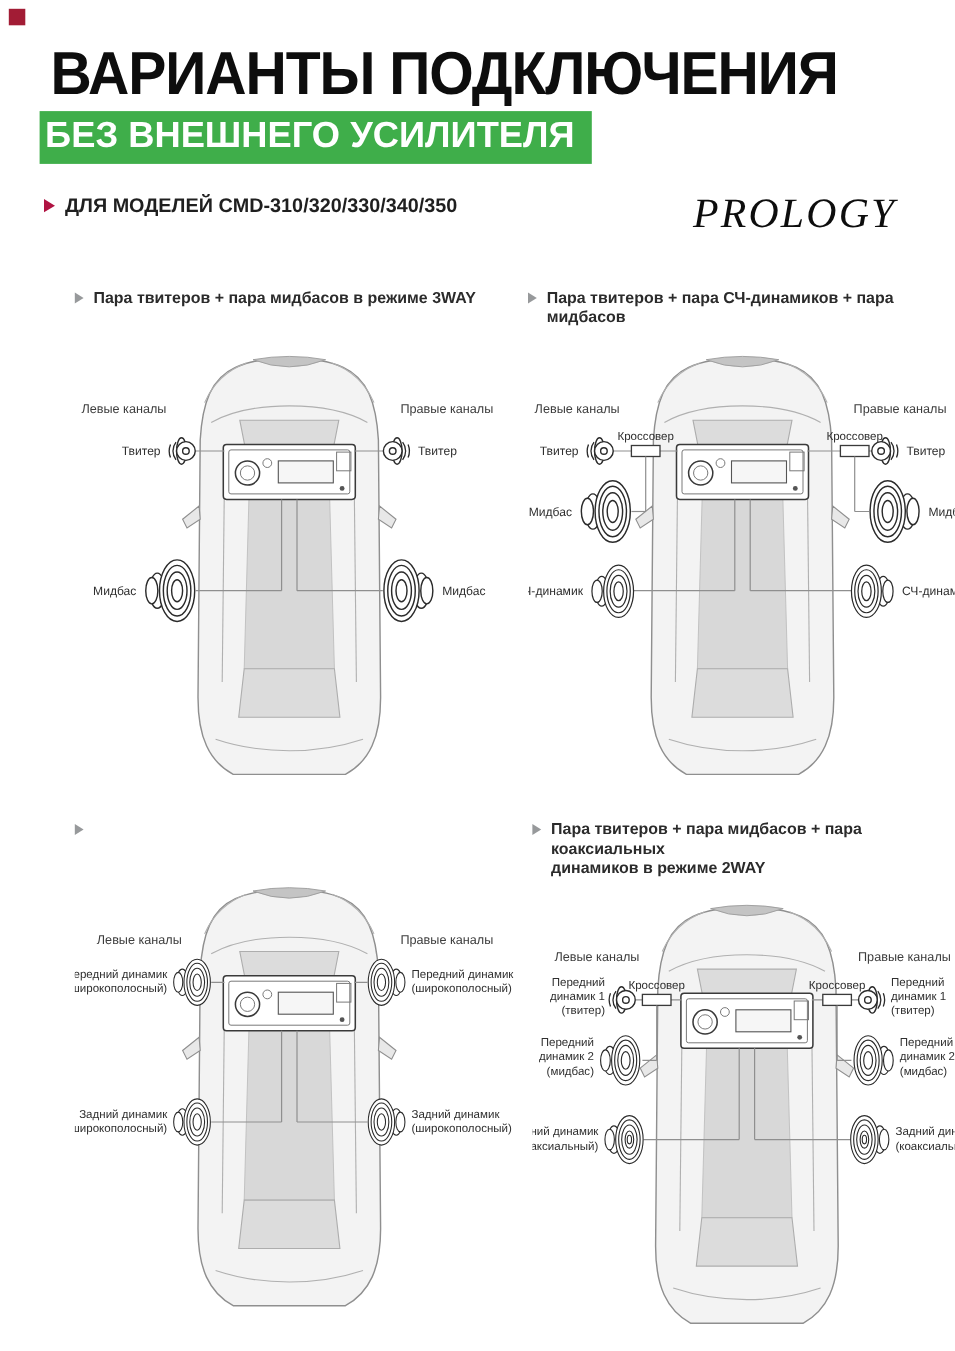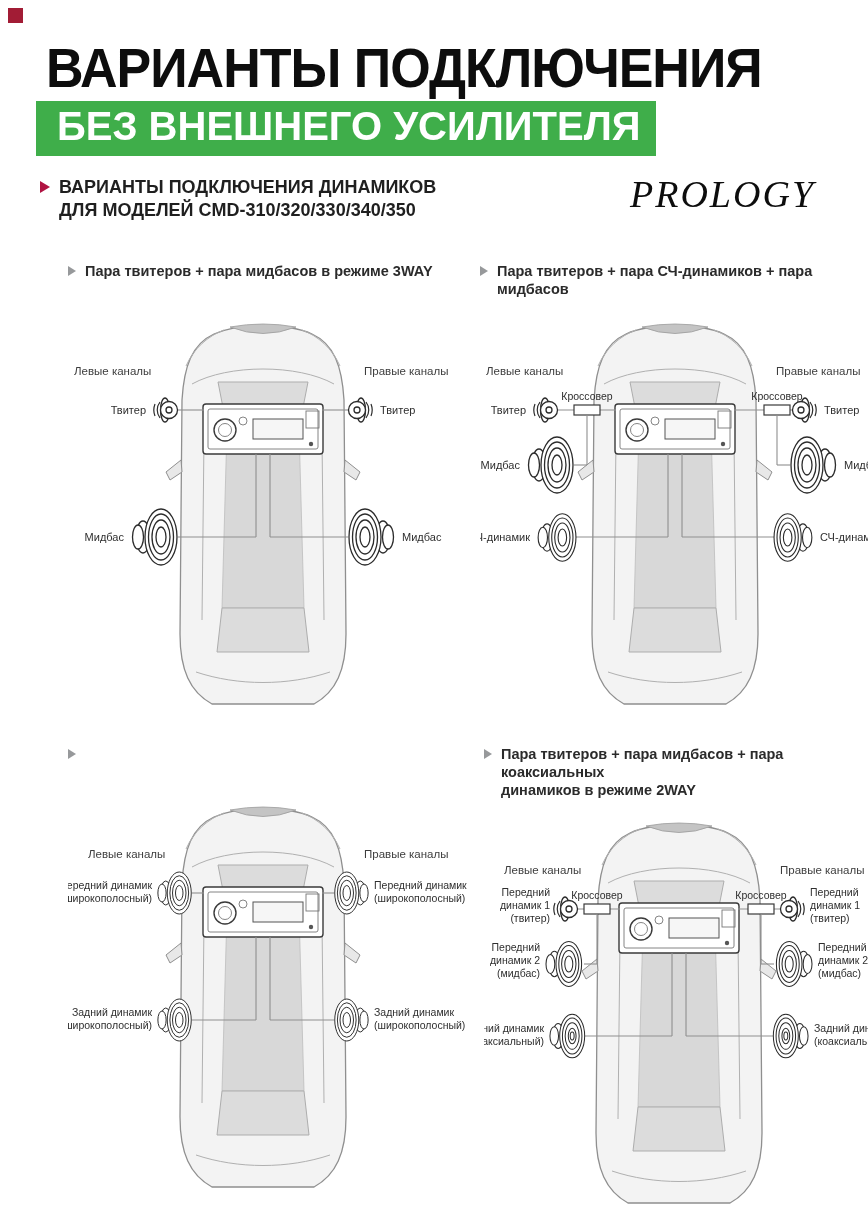--- a/index.html
+++ b/index.html
@@ -5,21 +5,21 @@
   html,body{margin:0;padding:0;background:#ffffff;}
   .page{position:relative;width:868px;height:1228px;background:#fff;overflow:hidden;
         font-family:"Liberation Sans",sans-serif;color:#1a1a1a;}
 
   .red-square{position:absolute;left:8px;top:8px;width:15px;height:15px;background:#a21c35;}
 
   .main-title{position:absolute;left:46px;top:36px;margin:0;font-size:52px;font-weight:bold;
               letter-spacing:-1px;color:#0d0d0d;transform:scaleY(1.06);transform-origin:left top;white-space:nowrap;}
 
   .banner{position:absolute;left:36px;top:101px;background:#3fae4a;color:#ffffff;
-          font-size:40px;font-weight:bold;padding:3px 16px 7px 21px;letter-spacing:0px;white-space:nowrap;}
+          font-size:33px;font-weight:bold;padding:3px 16px 7px 5px;letter-spacing:0px;white-space:nowrap;}
 
   .section-head{position:absolute;left:40px;top:176px;display:flex;gap:9px;}
   .tri-red{width:0;height:0;border-left:10px solid #b01342;border-top:6px solid transparent;
            border-bottom:6px solid transparent;margin-top:5px;flex:none;}
   .section-lines{font-size:18px;font-weight:bold;line-height:23px;color:#1f1f1f;letter-spacing:0px;}
 
   .brand{position:absolute;left:630px;top:172px;font-family:"Liberation Serif",serif;
          font-style:italic;font-weight:normal;font-size:38px;letter-spacing:2px;color:#0d0d0d;}
 
   .quad{position:absolute;width:404px;margin-left:32px;}
@@ -59,21 +59,20 @@
 
   <div class="red-square"></div>
 
   <h1 class="main-title">ВАРИАНТЫ ПОДКЛЮЧЕНИЯ</h1>
 
   <div class="banner">БЕЗ ВНЕШНЕГО УСИЛИТЕЛЯ</div>
 
   <div class="section-head">
     <span class="tri-red"></span>
     <div class="section-lines">
-      <div>ВАРИАНТЫ ПОДКЛЮЧЕНИЯ ДИНАМИКОВ</div>
       <div>ДЛЯ МОДЕЛЕЙ CMD-310/320/330/340/350</div>
     </div>
   </div>
 
   <div class="brand">PROLOGY</div>
 
   <svg width="0" height="0" style="position:absolute" aria-hidden="true">
     <defs>
       <g id="tweeter">
         <path class="ln" d="M8,10 a13,13 0 0,0 0,16"></path>

